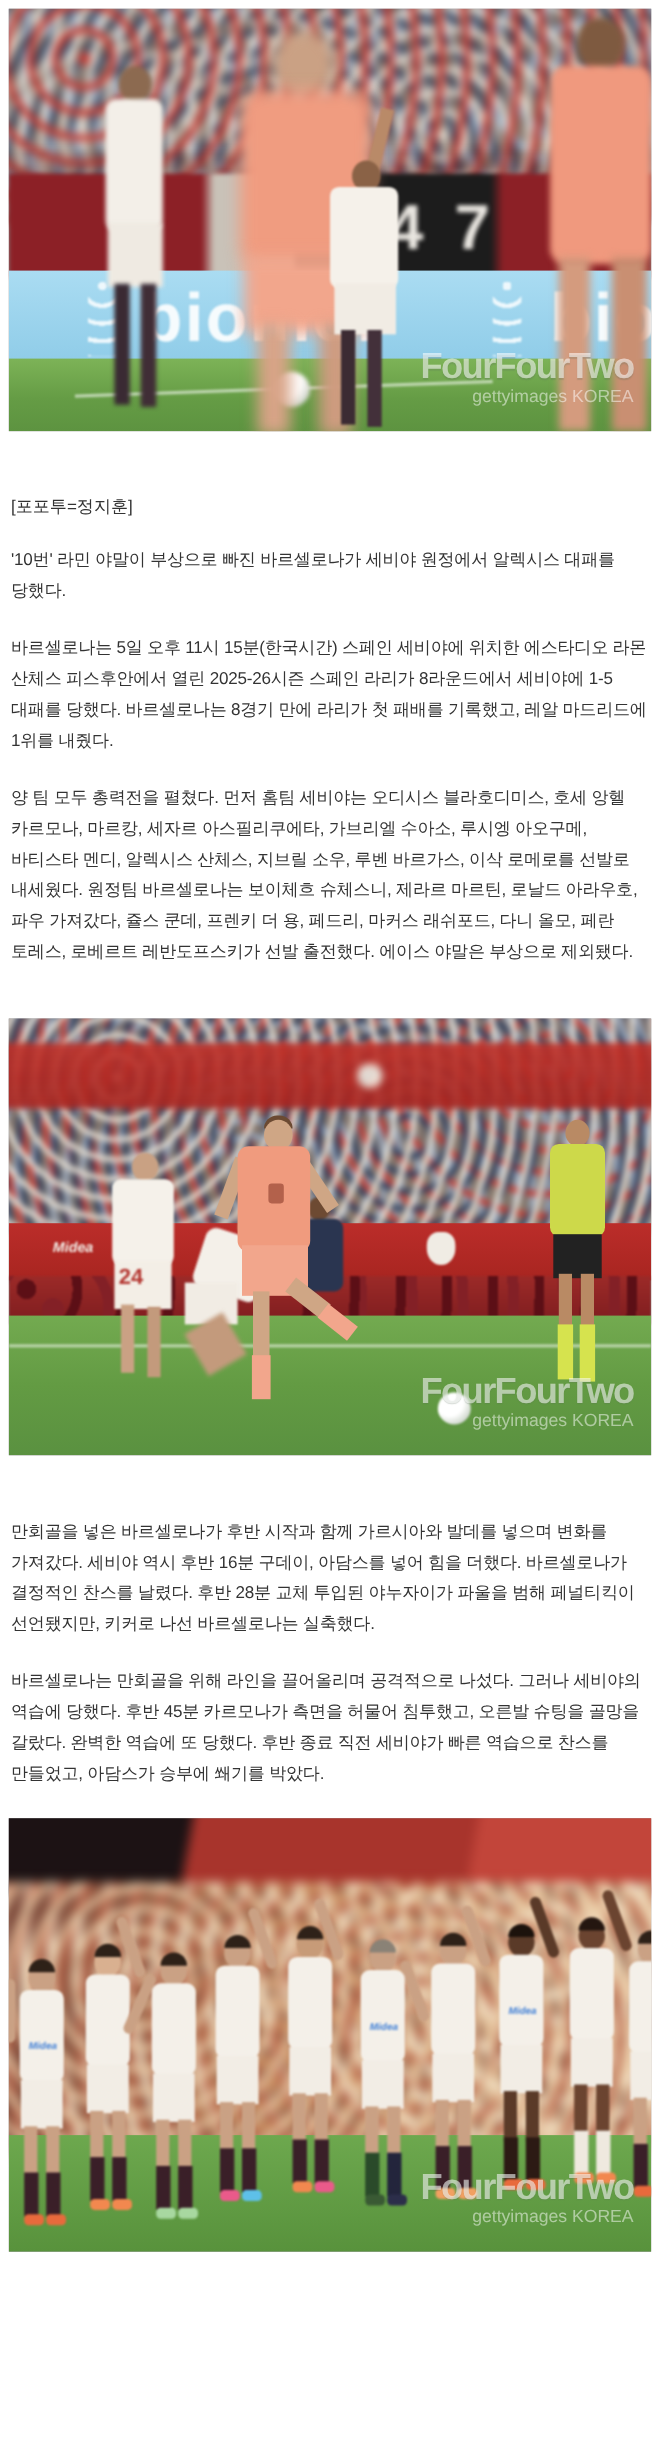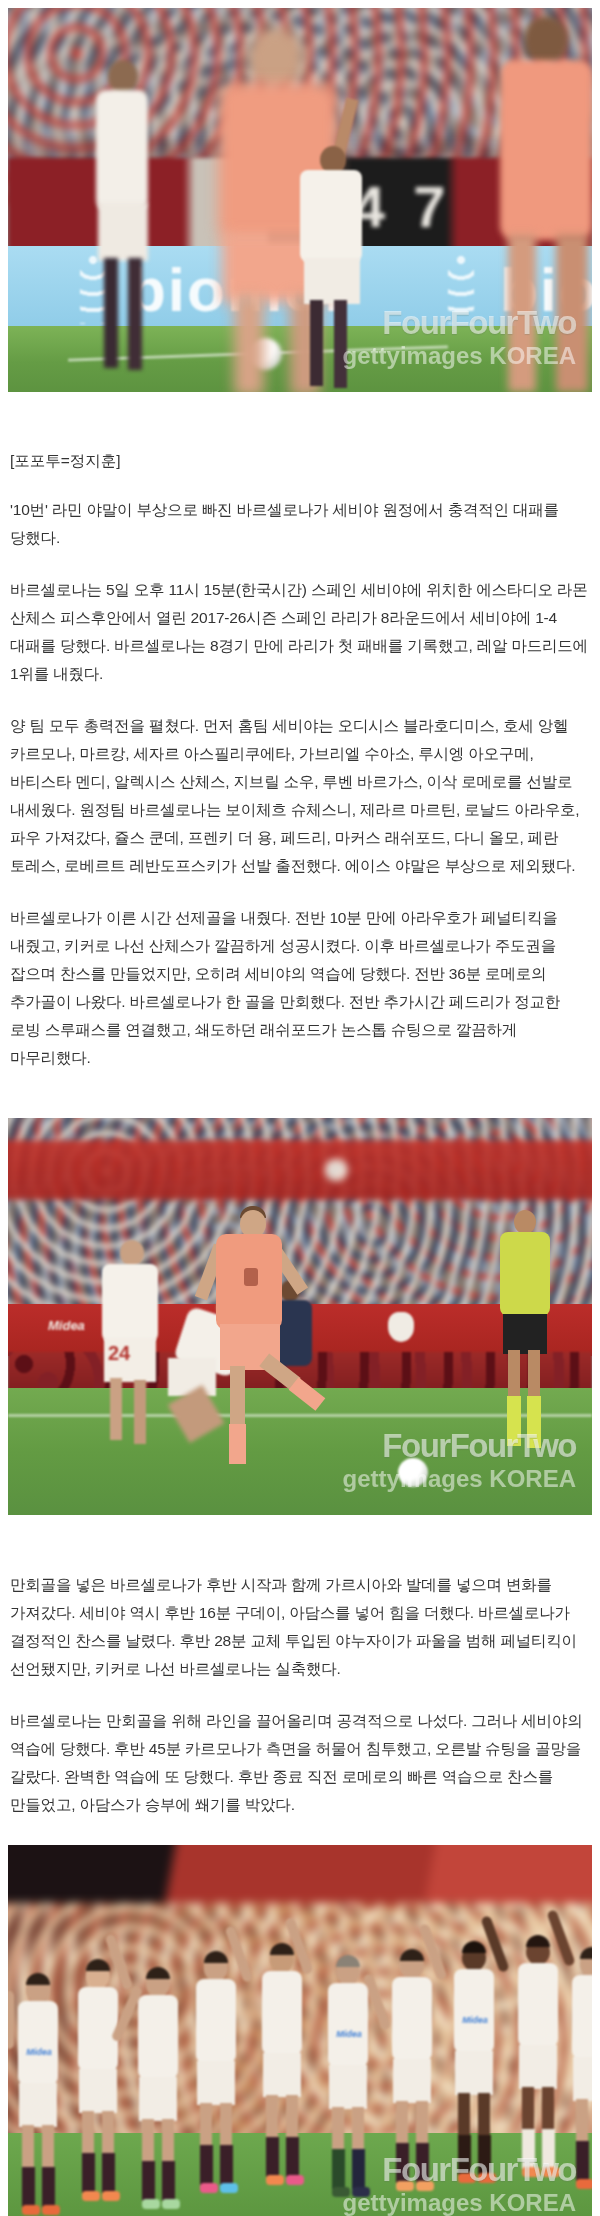--- a/index.html
+++ b/index.html
@@ -14,21 +14,21 @@
   .fig1{margin-top:8px;height:384px;margin-bottom:58px;}
   .fig2{margin-top:46px;height:397px;margin-bottom:56px;}
   .fig3{margin-top:26px;height:394px;margin-bottom:0;}
   .byline{margin:17px 0 24px;font-size:15.5px;line-height:22px;}
   .para{margin:0 0 24px;font-size:15.5px;line-height:28px;letter-spacing:-0.2px;word-break:keep-all;}
 
   
   .watermark{right:16px;bottom:22px;text-align:right;z-index:40;}
   .wm-brand{position:static;display:block;font-size:33px;font-weight:bold;letter-spacing:-1.5px;
     color:rgba(255,255,255,.55);text-shadow:0 1px 1px rgba(90,110,90,.25);}
-  .wm-agency{position:static;display:block;font-size:24px;color:rgba(255,255,255,.5);letter-spacing:0;font-weight:bold;}
+  .wm-agency{position:static;display:block;font-size:16px;color:rgba(255,255,255,.5);letter-spacing:0;}
   .ball{border-radius:50%;background:radial-gradient(circle at 35% 30%,#ffffff 0 45%,#d8ded6 70%,#99a39b 100%);}
   .skin{background:#caa184;}
 
   
   .p1-crowd{left:-10px;top:-10px;width:604px;height:205px;filter:blur(4px);
     background:
       repeating-radial-gradient(circle at 13% 27%, #c23a33 0 6px, transparent 6px 23px),
       repeating-radial-gradient(circle at 67% 61%, #ece4d6 0 5px, transparent 5px 19px),
       repeating-radial-gradient(circle at 41% 83%, #2c3a55 0 5px, transparent 5px 17px),
       repeating-radial-gradient(circle at 88% 33%, #9cb0c9 0 6px, transparent 6px 21px),
@@ -208,24 +208,23 @@
   <div class="p1-r-legs"></div>
 
   <div class="watermark">
     <span class="wm-brand">FourFourTwo</span>
     <span class="wm-agency">gettyimages KOREA</span>
   </div>
 </figure>
 
 <div class="content">
   <p class="byline">[포포투=정지훈]</p>
-  <p class="para">'10번' 라민 야말이 부상으로 빠진 바르셀로나가 세비야 원정에서 충격적인 대패를 당했다.</p>
-  <p class="para">바르셀로나는 5일 오후 11시 15분(한국시간) 스페인 세비야에 위치한 에스타디오 라몬 산체스 피스후안에서 열린 2017-26시즌 스페인 라리가 8라운드에서 세비야에 1-4 대패를 당했다. 바르셀로나는 8경기 만에 라리가 첫 패배를 기록했고, 레알 마드리드에 1위를 내줬다.</p>
+  <p class="para">'10번' 라민 야말이 부상으로 빠진 바르셀로나가 세비야 원정에서 알렉시스 대패를 당했다.</p>
+  <p class="para">바르셀로나는 5일 오후 11시 15분(한국시간) 스페인 세비야에 위치한 에스타디오 라몬 산체스 피스후안에서 열린 2025-26시즌 스페인 라리가 8라운드에서 세비야에 1-5 대패를 당했다. 바르셀로나는 8경기 만에 라리가 첫 패배를 기록했고, 레알 마드리드에 1위를 내줬다.</p>
   <p class="para">양 팀 모두 총력전을 펼쳤다. 먼저 홈팀 세비야는 오디시스 블라호디미스, 호세 앙헬 카르모나, 마르캉, 세자르 아스필리쿠에타, 가브리엘 수아소, 루시엥 아오구메, 바티스타 멘디, 알렉시스 산체스, 지브릴 소우, 루벤 바르가스, 이삭 로메로를 선발로 내세웠다. 원정팀 바르셀로나는 보이체흐 슈체스니, 제라르 마르틴, 로날드 아라우호, 파우 가져갔다, 쥴스 쿤데, 프렌키 더 용, 페드리, 마커스 래쉬포드, 다니 올모, 페란 토레스, 로베르트 레반도프스키가 선발 출전했다. 에이스 야말은 부상으로 제외됐다.</p>
-  <p class="para" style="margin-bottom:0">바르셀로나가 이른 시간 선제골을 내줬다. 전반 10분 만에 아라우호가 페널티킥을 내줬고, 키커로 나선 산체스가 깔끔하게 성공시켰다. 이후 바르셀로나가 주도권을 잡으며 찬스를 만들었지만, 오히려 세비야의 역습에 당했다. 전반 36분 로메로의 추가골이 나왔다. 바르셀로나가 한 골을 만회했다. 전반 추가시간 페드리가 정교한 로빙 스루패스를 연결했고, 쇄도하던 래쉬포드가 논스톱 슈팅으로 깔끔하게 마무리했다.</p>
 </div>
 
 <figure class="photo fig2">
   <div class="p2-crowd"></div>
   <div class="p2-redtop"></div>
   <div class="p2-wall">
     <span class="p2-wall-sponsor">Midea</span>
     <span class="p2-wall-crest"></span>
   </div>
   <div class="p2-seats"></div>
@@ -270,21 +269,21 @@
   <div class="ball p2-ball"></div>
 
   <div class="watermark">
     <span class="wm-brand">FourFourTwo</span>
     <span class="wm-agency">gettyimages KOREA</span>
   </div>
 </figure>
 
 <div class="content">
   <p class="para">만회골을 넣은 바르셀로나가 후반 시작과 함께 가르시아와 발데를 넣으며 변화를 가져갔다. 세비야 역시 후반 16분 구데이, 아담스를 넣어 힘을 더했다. 바르셀로나가 결정적인 찬스를 날렸다. 후반 28분 교체 투입된 야누자이가 파울을 범해 페널티킥이 선언됐지만, 키커로 나선 바르셀로나는 실축했다.</p>
-  <p class="para" style="margin-bottom:0">바르셀로나는 만회골을 위해 라인을 끌어올리며 공격적으로 나섰다. 그러나 세비야의 역습에 당했다. 후반 45분 카르모나가 측면을 허물어 침투했고, 오른발 슈팅을 골망을 갈랐다. 완벽한 역습에 또 당했다. 후반 종료 직전 로메로의 빠른 역습으로 찬스를 만들었고, 아담스가 승부에 쐐기를 박았다.</p>
+  <p class="para" style="margin-bottom:0">바르셀로나는 만회골을 위해 라인을 끌어올리며 공격적으로 나섰다. 그러나 세비야의 역습에 당했다. 후반 45분 카르모나가 측면을 허물어 침투했고, 오른발 슈팅을 골망을 갈랐다. 완벽한 역습에 또 당했다. 후반 종료 직전 세비야가 빠른 역습으로 찬스를 만들었고, 아담스가 승부에 쐐기를 박았다.</p>
 </div>
 
 <figure class="photo fig3">
   <div class="p3-redtop"></div>
   <div class="p3-crowd"></div>
   <div class="p3-grass"></div>
 
   <div class="cp" style="left:2px;top:110px">
     <div class="arm skin l1" style="left:-6px"></div>
     <div class="head skin"></div>

